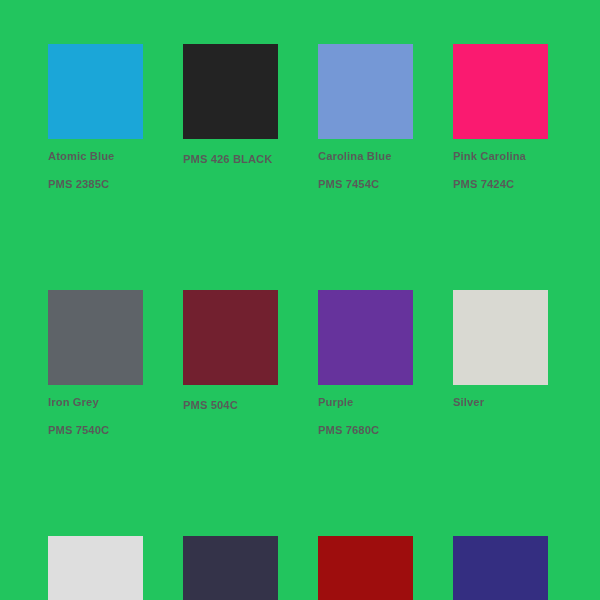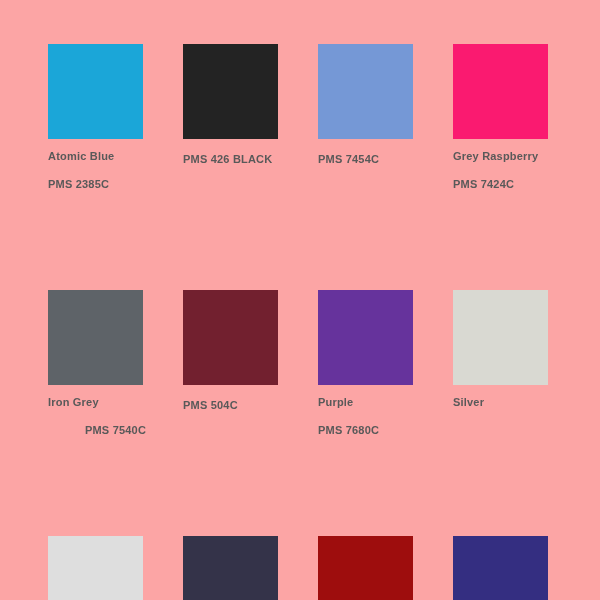--- a/index.html
+++ b/index.html
@@ -53,53 +53,54 @@
     letter-spacing: 0.2px;
     white-space: nowrap;
   }
   .swatch-code {
     margin-top: 12px;
   }
 </style>
 </head>
 <body>
 
-<div id="palette-board" style="background-color: #fca5a5; padding-left: 12px;">
+<div id="palette-board" style="background-color: #22c55e; padding-left: 12px;">
   <div class="swatch-grid">
       <div class="swatch-cell">
         <span class="swatch-chip" style="background-color: rgb(27, 166, 216);"></span>
         <div class="swatch-caption">
           <span class="swatch-name" style="color: rgb(89, 89, 89);">Atomic Blue</span>
           <span class="swatch-code" style="color: rgb(89, 89, 89);">PMS 2385C</span>
         </div>
       </div>
       <div class="swatch-cell">
         <span class="swatch-chip" style="background-color: rgb(35, 35, 35);"></span>
         <div class="swatch-caption">
           <span class="swatch-code" style="color: rgb(89, 89, 89);">PMS 426 BLACK</span>
         </div>
       </div>
       <div class="swatch-cell">
         <span class="swatch-chip" style="background-color: rgb(117, 152, 214);"></span>
         <div class="swatch-caption">
+          <span class="swatch-name" style="color: rgb(89, 89, 89);">Carolina Blue</span>
           <span class="swatch-code" style="color: rgb(89, 89, 89);">PMS 7454C</span>
         </div>
       </div>
       <div class="swatch-cell">
         <span class="swatch-chip" style="background-color: rgb(250, 26, 112);"></span>
         <div class="swatch-caption">
-          <span class="swatch-name" style="color: rgb(89, 89, 89);">Grey Raspberry</span>
+          <span class="swatch-name" style="color: rgb(89, 89, 89);">Pink Carolina</span>
           <span class="swatch-code" style="color: rgb(89, 89, 89);">PMS 7424C</span>
         </div>
       </div>
       <div class="swatch-cell">
         <span class="swatch-chip" style="background-color: rgb(94, 99, 104);"></span>
         <div class="swatch-caption">
           <span class="swatch-name" style="color: rgb(89, 89, 89);">Iron Grey</span>
-          <span class="swatch-code" style="color: rgb(89, 89, 89); text-align: center;">PMS 7540C</span>
+          <span class="swatch-code" style="color: rgb(89, 89, 89);">PMS 7540C</span>
         </div>
       </div>
       <div class="swatch-cell">
         <span class="swatch-chip" style="background-color: rgb(114, 32, 47);"></span>
         <div class="swatch-caption">
           <span class="swatch-code" style="color: rgb(89, 89, 89);">PMS 504C</span>
         </div>
       </div>
       <div class="swatch-cell">
         <span class="swatch-chip" style="background-color: rgb(102, 51, 156);"></span>

